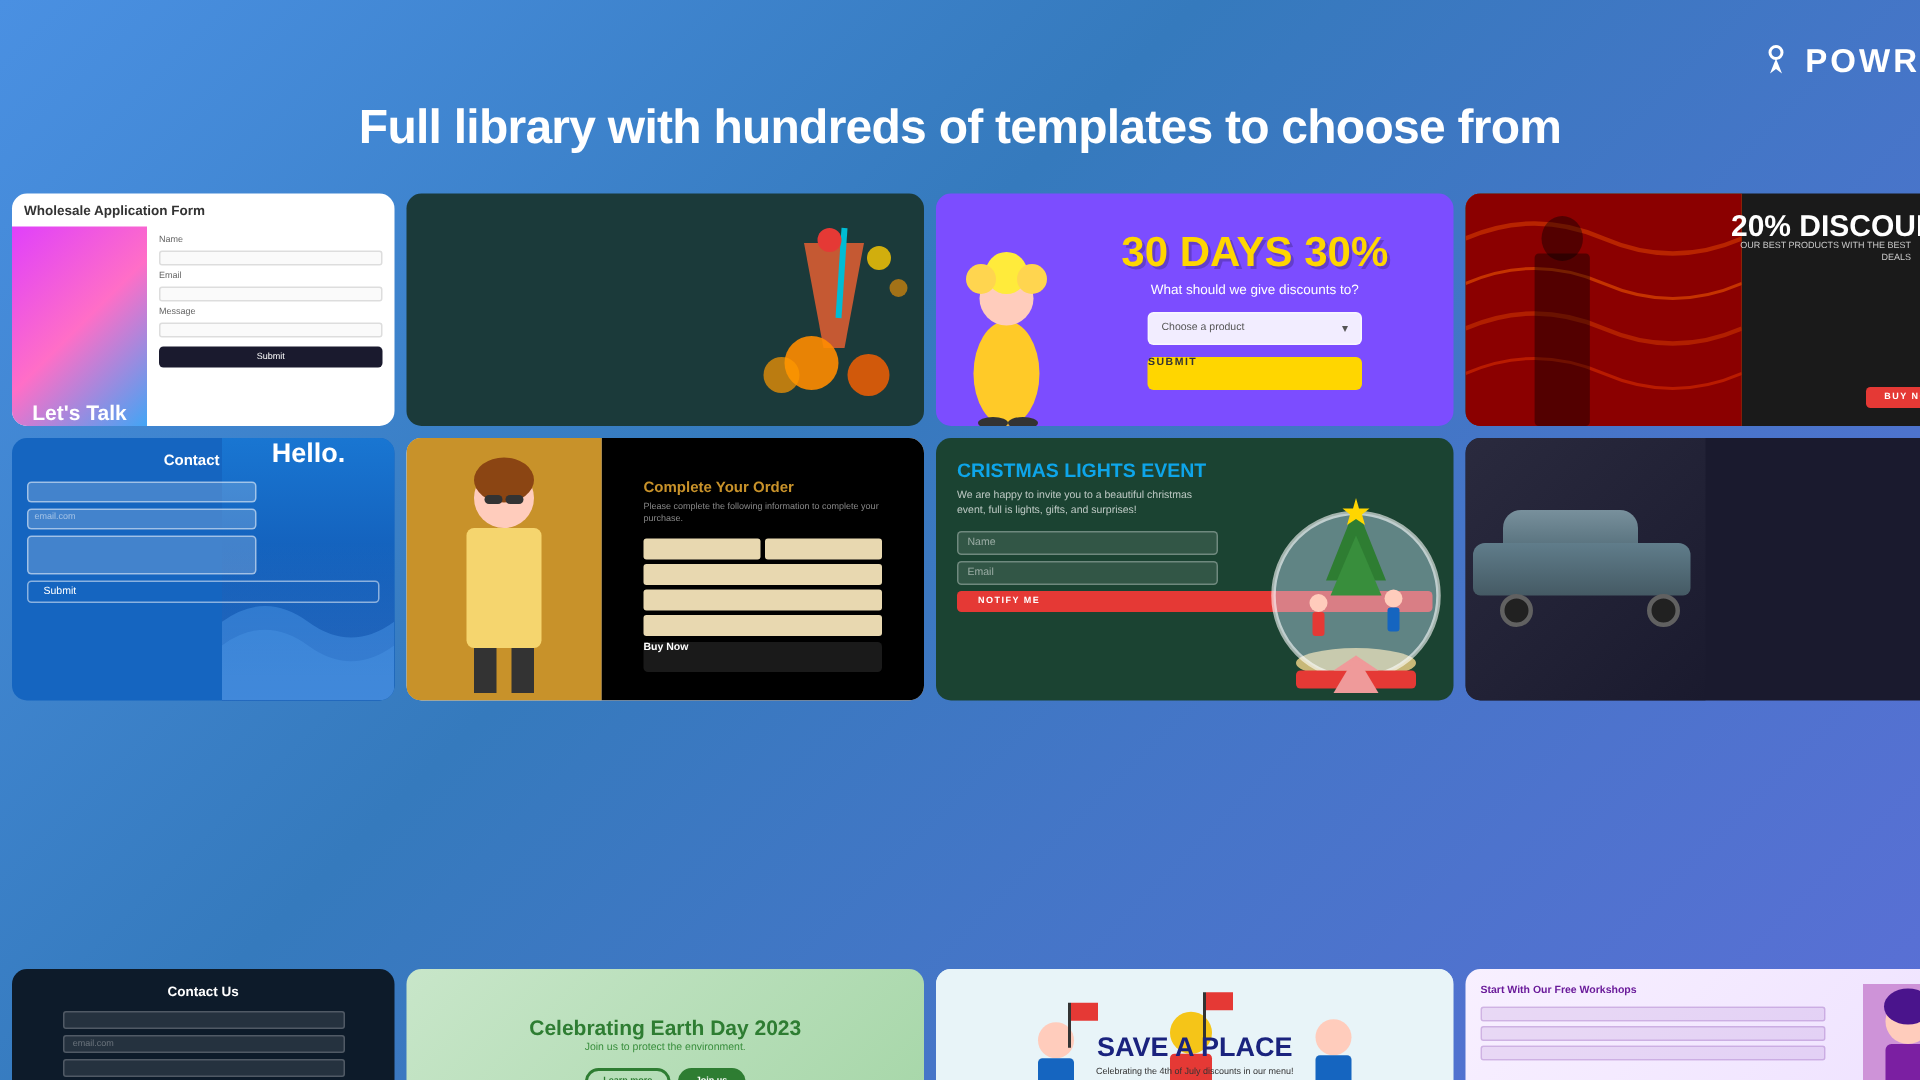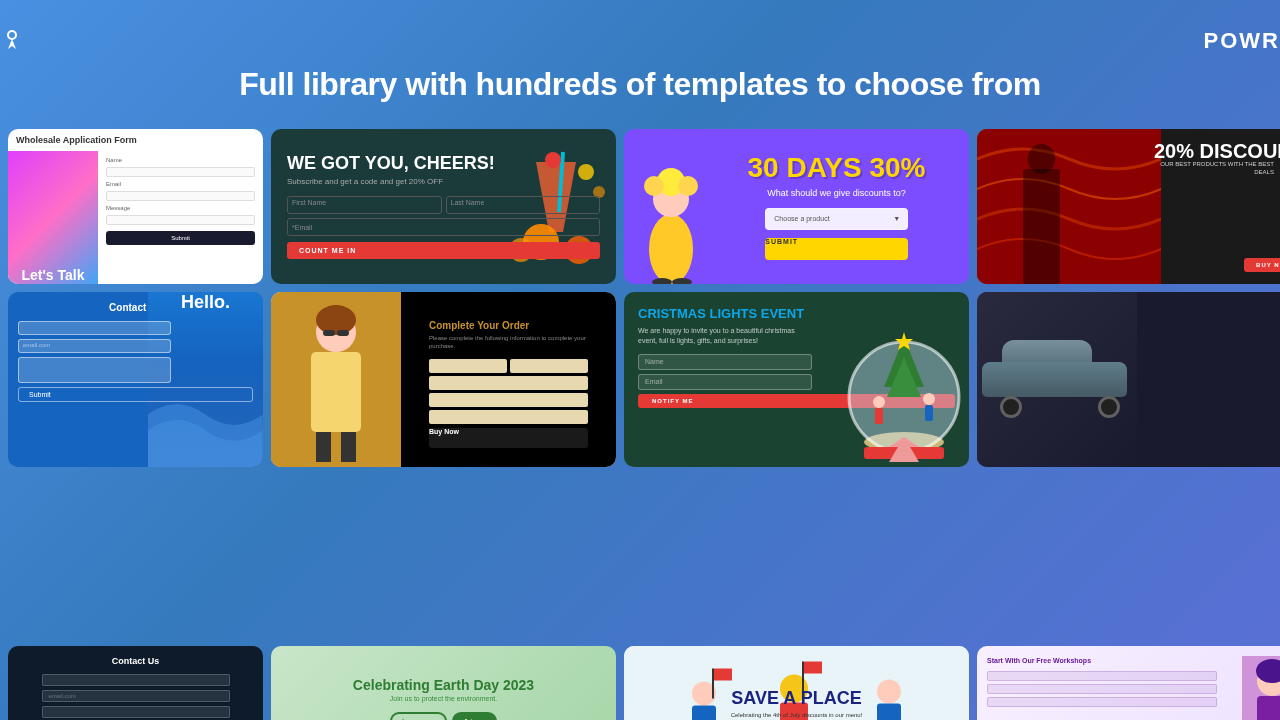--- a/index.html
+++ b/index.html
@@ -12,21 +12,21 @@
     }
 
     
     .header {
       text-align: center;
       padding: 28px 0 18px;
     }
     .header-logo {
       display: flex;
       align-items: center;
-      justify-content: space-between;
+      justify-content: flex-end;
       gap: 8px;
       margin-bottom: 12px;
     }
     .header-logo .logo-icon {
       color: white;
       font-size: 22px;
     }
     .header-logo .logo-text {
       color: white;
       font-size: 22px;
@@ -751,30 +751,20 @@
         <span class="form-label">Email</span>
         <div class="form-input"></div>
         <span class="form-label">Message</span>
         <div class="form-input"></div>
         <div class="form-submit">Submit</div>
       </div>
     </div>
   </div>
 
   <div class="card card-cheers">
-    <div class="text-section">
-      <div class="title">WE GOT YOU, CHEERS!</div>
-      <div class="subtitle">Subscribe and get a code and get 20% OFF</div>
-      <div class="form-row">
-        <div class="form-input" style="display:block; padding: 2px 4px; font-size:7px; color:#888;">First Name</div>
-        <div class="form-input" style="display:block; padding: 2px 4px; font-size:7px; color:#888;">Last Name</div>
-      </div>
-      <div class="email-input" style="display:flex; align-items:center; padding: 2px 4px; font-size:7px; color:#888;">*Email</div>
-      <div class="cta-btn">COUNT ME IN</div>
-    </div>
     <div class="image-section">
       <div class="cheers-illustration">
         
         <svg width="130" height="130" viewBox="0 0 130 130">
 
           <polygon points="45,20 85,20 72,90 58,90" fill="rgba(255,100,50,0.75)"></polygon>
 
           <line x1="72" y1="10" x2="68" y2="70" stroke="#00bcd4" stroke-width="4"></line>
 
           <circle cx="62" cy="18" r="8" fill="#e53935"></circle>

